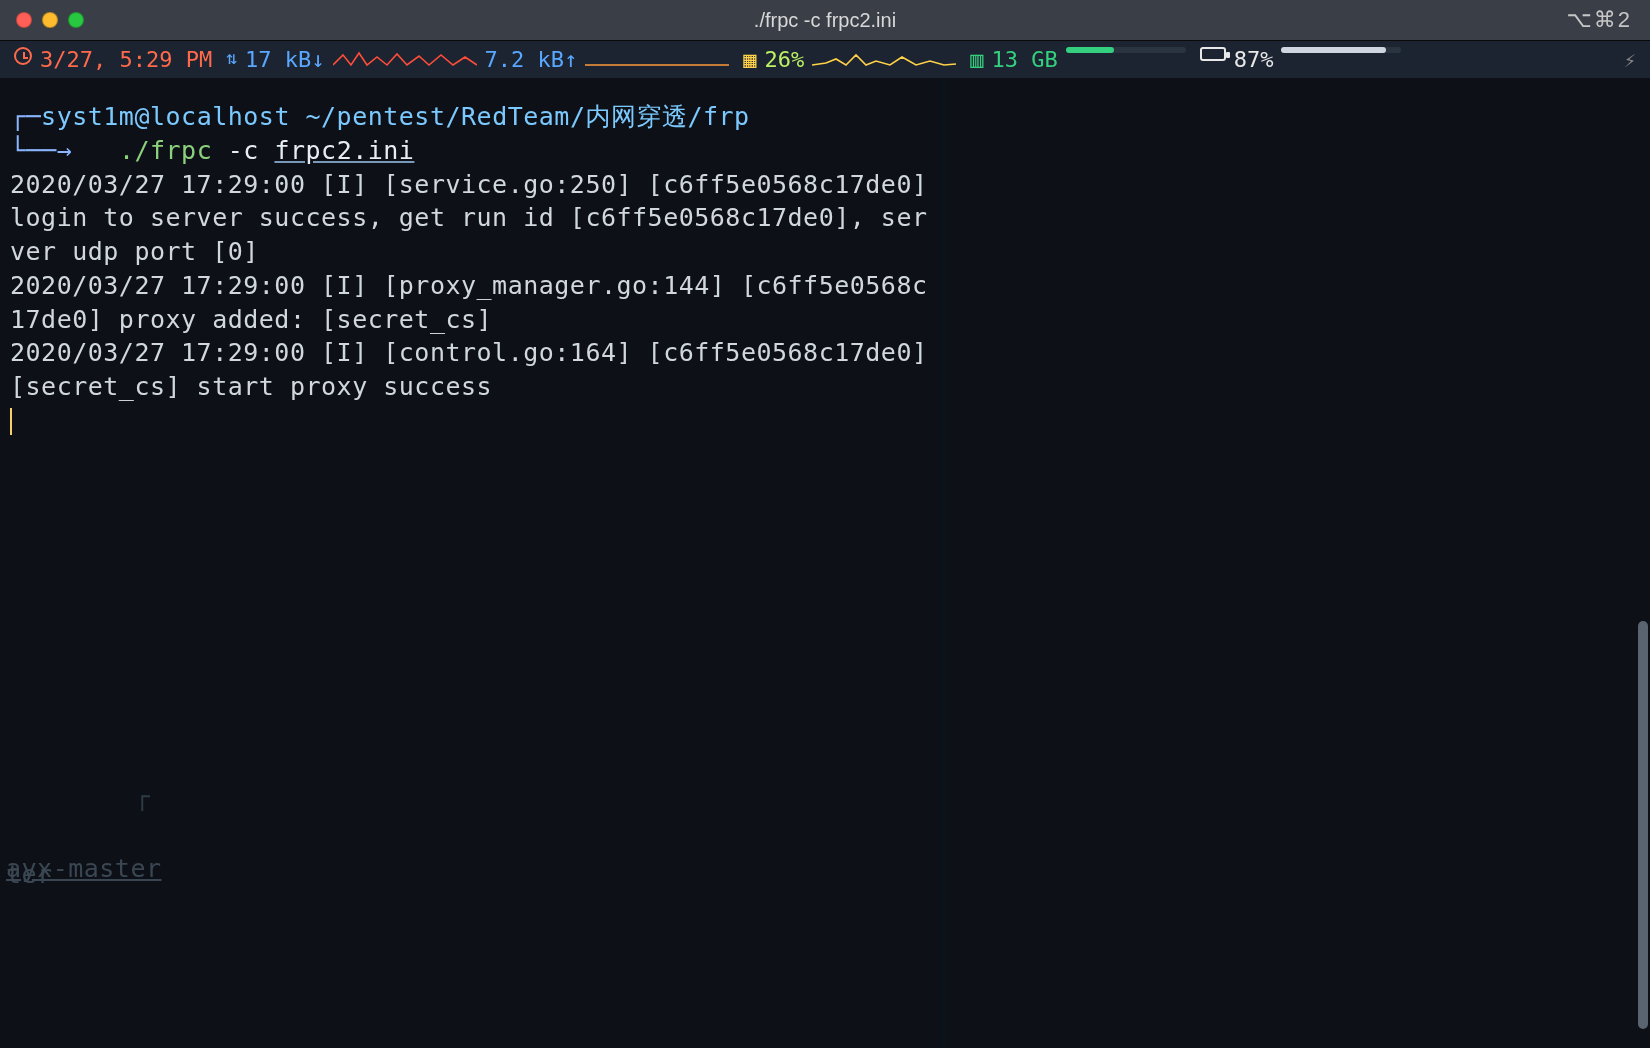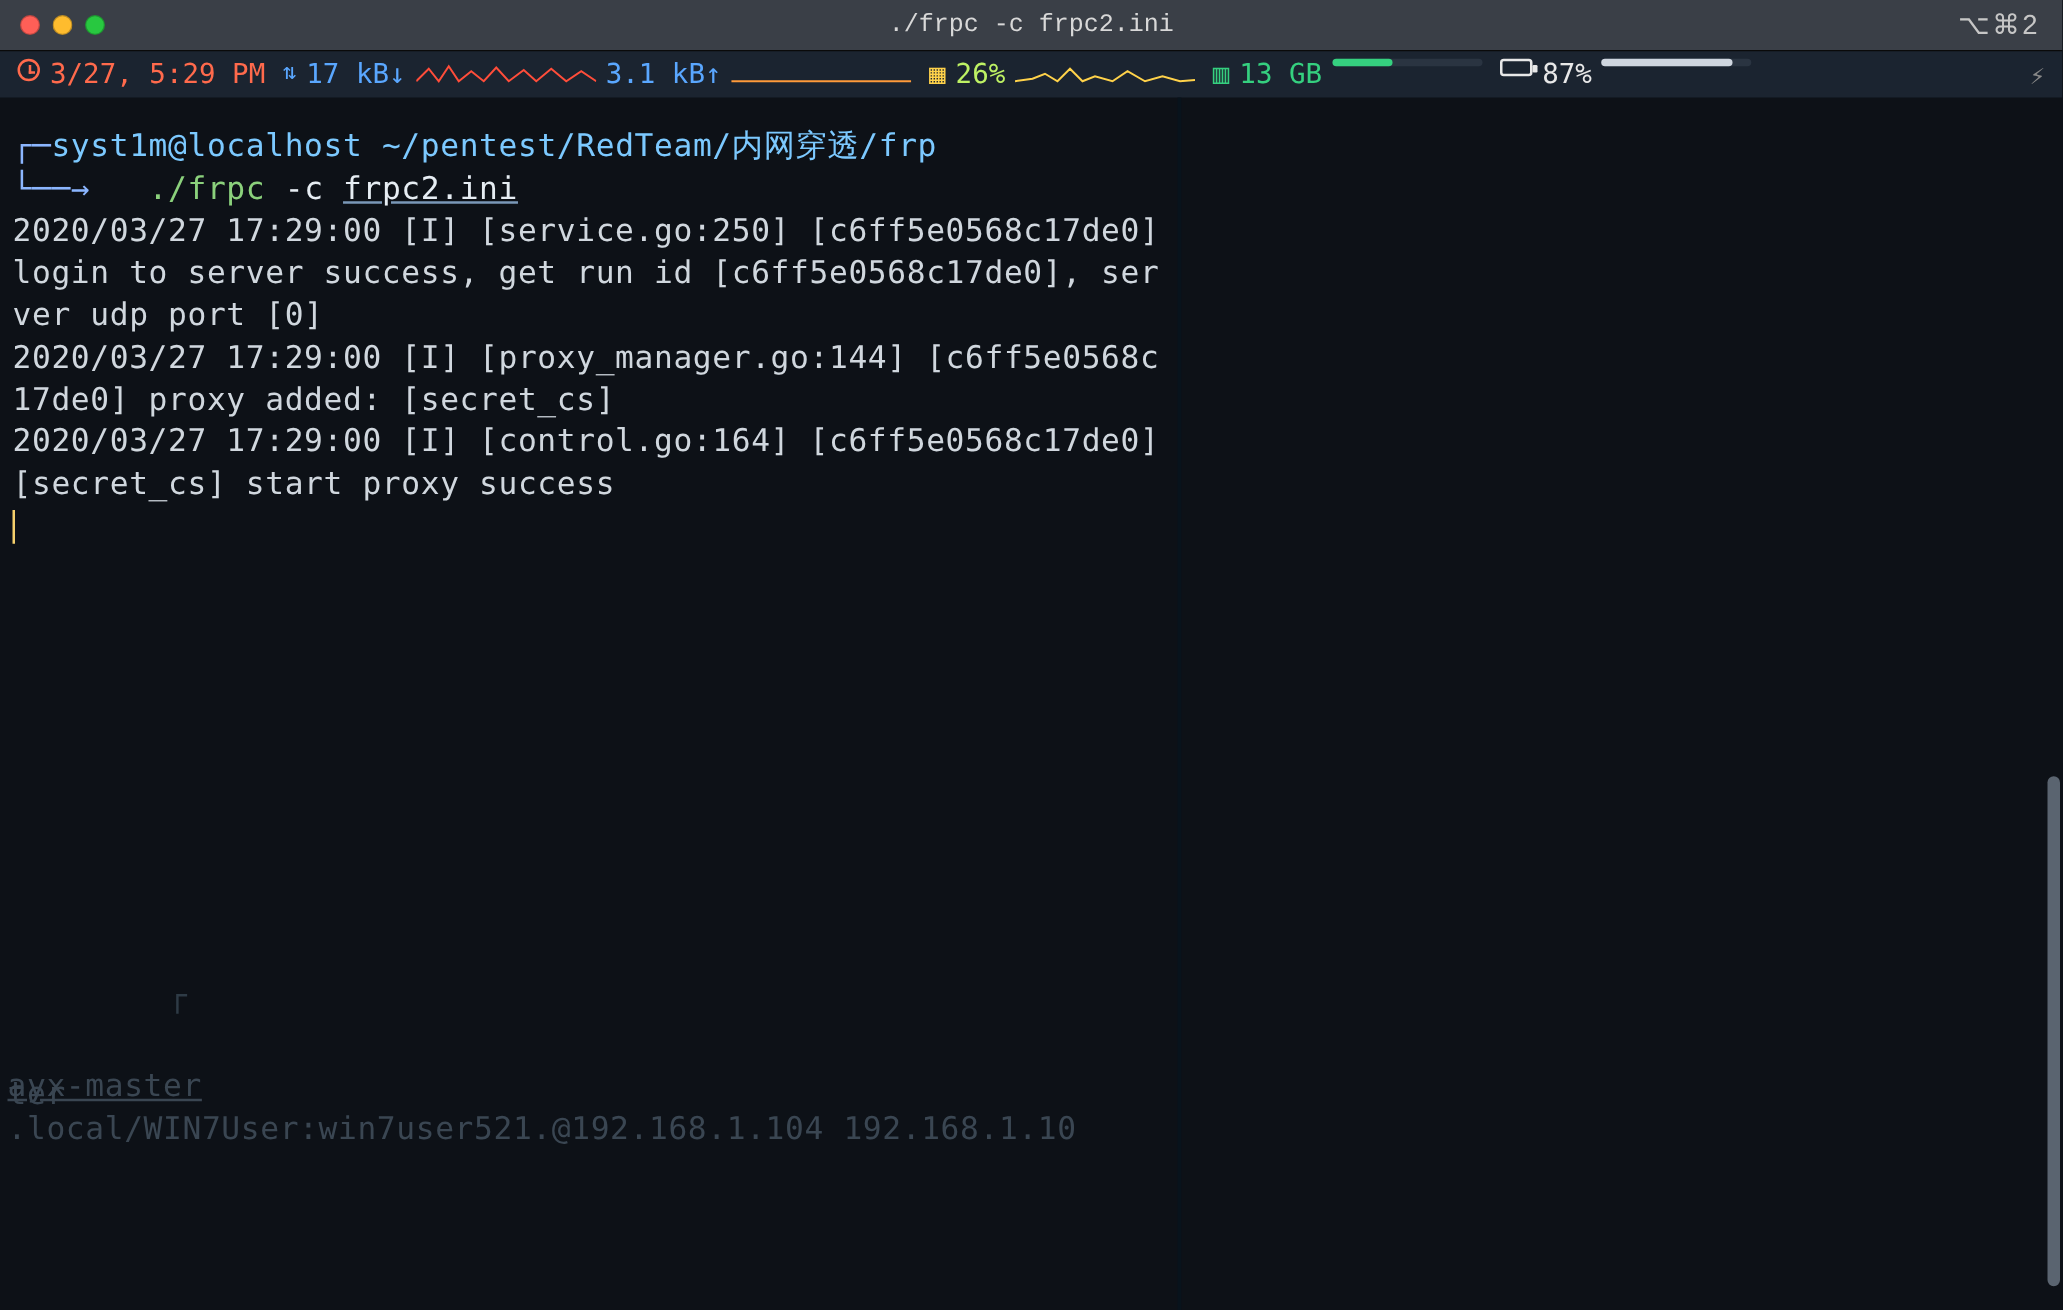--- a/index.html
+++ b/index.html
@@ -36,21 +36,21 @@
   }
   .tl.red    { background:#ff5f57; }
   .tl.yellow { background:#febc2e; }
   .tl.green  { background:#28c840; }
   .titlebar-title {
     position: absolute;
     left: 0; right: 0;
     text-align: center;
     color: #d8d8d8;
     font-size: 20px;
-    font-family: Liberation Mono, monospace;
+    font-family: Liberation Sans, sans-serif;
     pointer-events: none;
   }
   .titlebar-right {
     margin-left: auto;
     margin-right: 18px;
     color: #c6c6c6;
     font-size: 22px;
     letter-spacing: 2px;
     font-family: -apple-system, sans-serif;
   }
@@ -208,21 +208,21 @@
     <span class="clock-icon"></span>
     <span class="clock">3/27, 5:29 PM</span>
   </div>
 
   <div class="seg">
     <span class="net-icon">⇅</span>
     <span class="net-down">17 kB↓</span>
     <svg class="spark" viewBox="0 0 144 22">
       <polyline stroke="#ff4d3a" points="0,18 10,8 18,18 26,6 34,18 44,10 54,18 64,7 74,18 86,9 96,18 108,8 120,18 132,10 144,18"></polyline>
     </svg>
-    <span class="net-up">3.1 kB↑</span>
+    <span class="net-up">7.2 kB↑</span>
     <svg class="spark" viewBox="0 0 144 22">
       <polyline stroke="#ff9a3a" points="0,18 144,18"></polyline>
     </svg>
   </div>
 
   <div class="seg">
     <span class="cpu-icon">▦</span>
     <span class="cpu-val">26%</span>
     <svg class="spark" viewBox="0 0 144 22">
       <polyline stroke="#ffd24a" points="0,18 14,16 24,12 34,18 44,8 54,18 64,14 78,18 90,10 104,18 118,14 132,18 144,17"></polyline>
@@ -250,21 +250,20 @@
 
 <div class="panes">
 
   <div class="pane pane-left">
 
     <div class="ghost" style="left:10px; top:668px;">
       <span style="color:#33404c;">  </span><span style="color:#2e3b46;">┌</span>
     </div>
     <div class="ghost" style="left:6px; top:780px;">ter</div>
     <div class="ghost" style="left:6px; top:774px;text-decoration:underline;">ayx-master</div>
-    <div class="ghost" style="left:6px; top:808px;">.local/WIN7User:win7user521.@192.168.1.104 192.168.1.10</div>
 
     <div class="term"><span class="p-bracket">┌─</span><span class="p-user">syst1m</span><span class="p-at">@</span><span class="p-host">localhost</span> <span class="p-path">~/pentest/RedTeam/内网穿透/frp</span>
 <span class="p-bracket">└──</span><span class="p-arrow">→</span>   <span class="cmd-bin">./frpc</span> <span class="cmd-arg">-c</span> <span class="cmd-file">frpc2.ini</span>
 <span class="log">2020/03/27 17:29:00 [I] [service.go:250] [c6ff5e0568c17de0] login to server success, get run id [c6ff5e0568c17de0], server udp port [0]</span>
 <span class="log">2020/03/27 17:29:00 [I] [proxy_manager.go:144] [c6ff5e0568c17de0] proxy added: [secret_cs]</span>
 <span class="log">2020/03/27 17:29:00 [I] [control.go:164] [c6ff5e0568c17de0] [secret_cs] start proxy success</span>
 <span class="cursor"></span></div>
   </div>
 
   <div class="pane-divider"></div>

